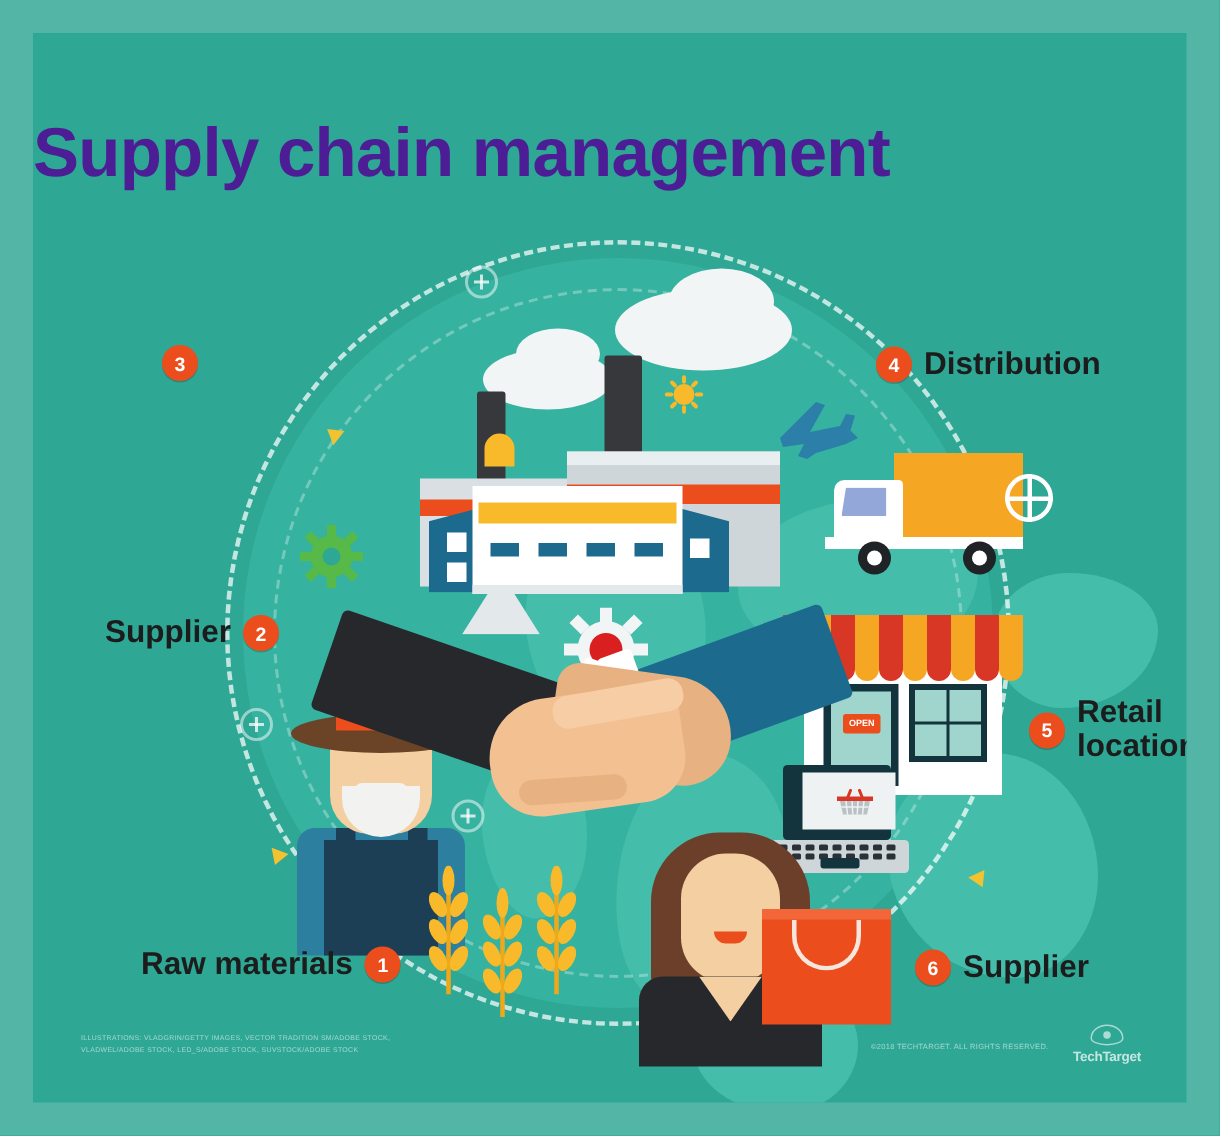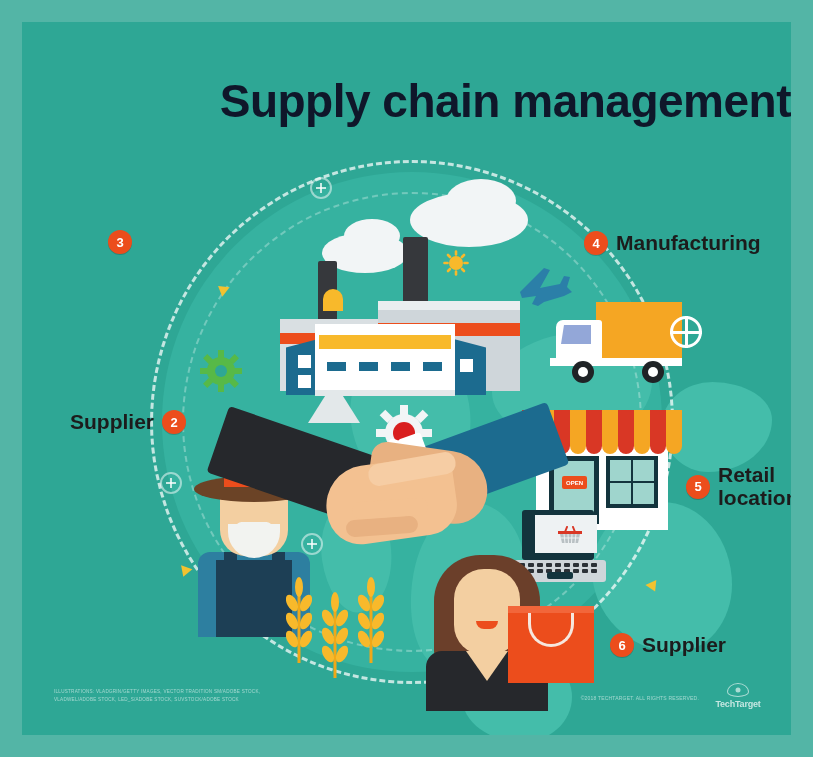--- a/index.html
+++ b/index.html
@@ -49,22 +49,22 @@
   .plus{
     position:absolute;width:22px;height:22px;border-radius:50%;
     border:2px solid rgba(255,255,255,.5);box-sizing:border-box;
   }
   .plus:before,.plus:after{content:"";position:absolute;background:rgba(255,255,255,.75);}
   .plus:before{left:4px;top:8px;width:10px;height:2px;}
   .plus:after{left:8px;top:4px;width:2px;height:10px;}
 
   
   .title{
-    position:absolute;left:0;right:0;top:52px;text-align:right;
-    color:#0f172a;font-size:46px;font-weight:bold;letter-spacing:-.5px;
+    position:absolute;left:0;right:0;top:52px;text-align:left;
+    color:#4c1d95;font-size:46px;font-weight:bold;letter-spacing:-.5px;
     font-family:"Liberation Sans", sans-serif;
   }
 
   
   .node{position:absolute;display:flex;align-items:center;gap:8px;}
   .node .txt{
     color:#1c1c1c;font-size:21px;font-weight:bold;line-height:1.08;
     white-space:pre-line;
   }
   .badge{
@@ -459,33 +459,37 @@
       <div class="lips"></div>
       <div class="body"></div>
       <div class="vneck"></div>
     </div>
 
     <div class="bag">
       <div class="top"></div>
       <div class="handle"></div>
     </div>
 
+    <div class="node" id="n-raw">
+      <span class="txt">Raw materials</span>
+      <span class="badge">1</span>
+    </div>
 
     <div class="node" id="n-sup">
       <span class="txt">Supplier</span>
       <span class="badge">2</span>
     </div>
 
     <div class="node" id="n-man">
       <span class="badge">3</span>
     </div>
 
     <div class="node" id="n-dis">
       <span class="badge">4</span>
-      <span class="txt">Manufacturing</span>
+      <span class="txt">Distribution</span>
     </div>
 
     <div class="node" id="n-ret">
       <span class="badge">5</span>
       <span class="txt">Retail
 location</span>
     </div>
 
     <div class="node" id="n-cus">
       <span class="badge">6</span>

